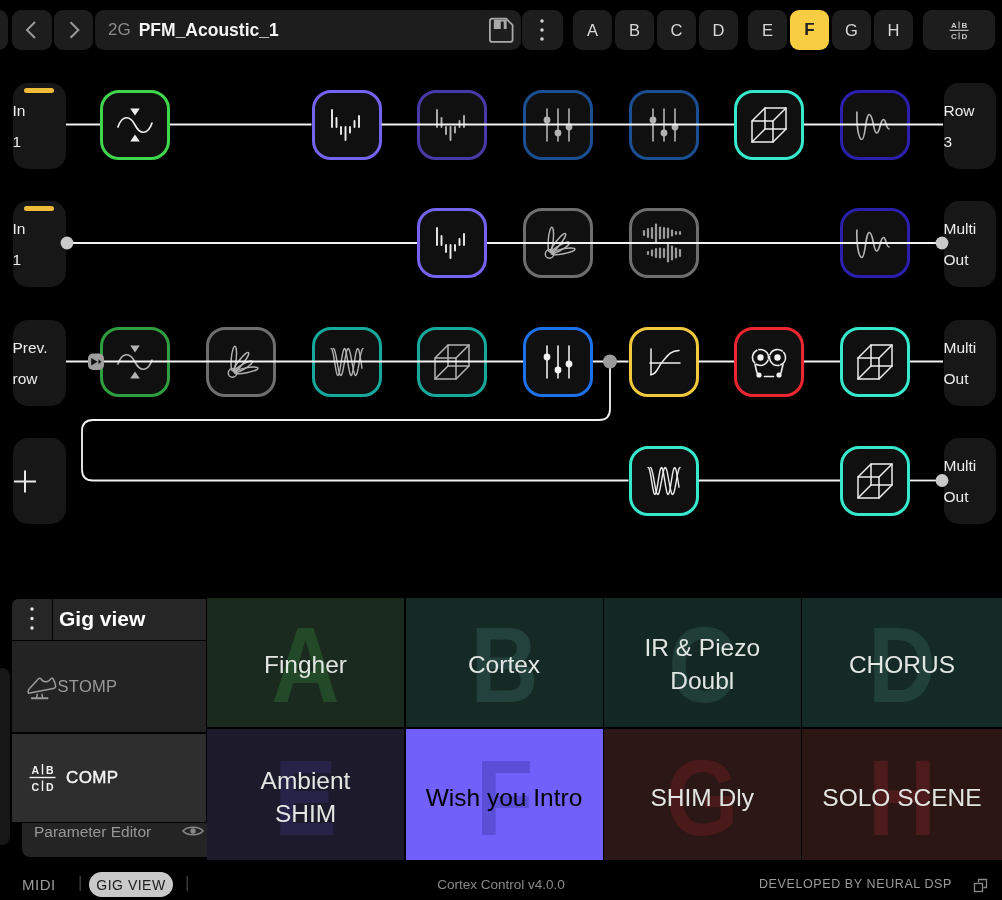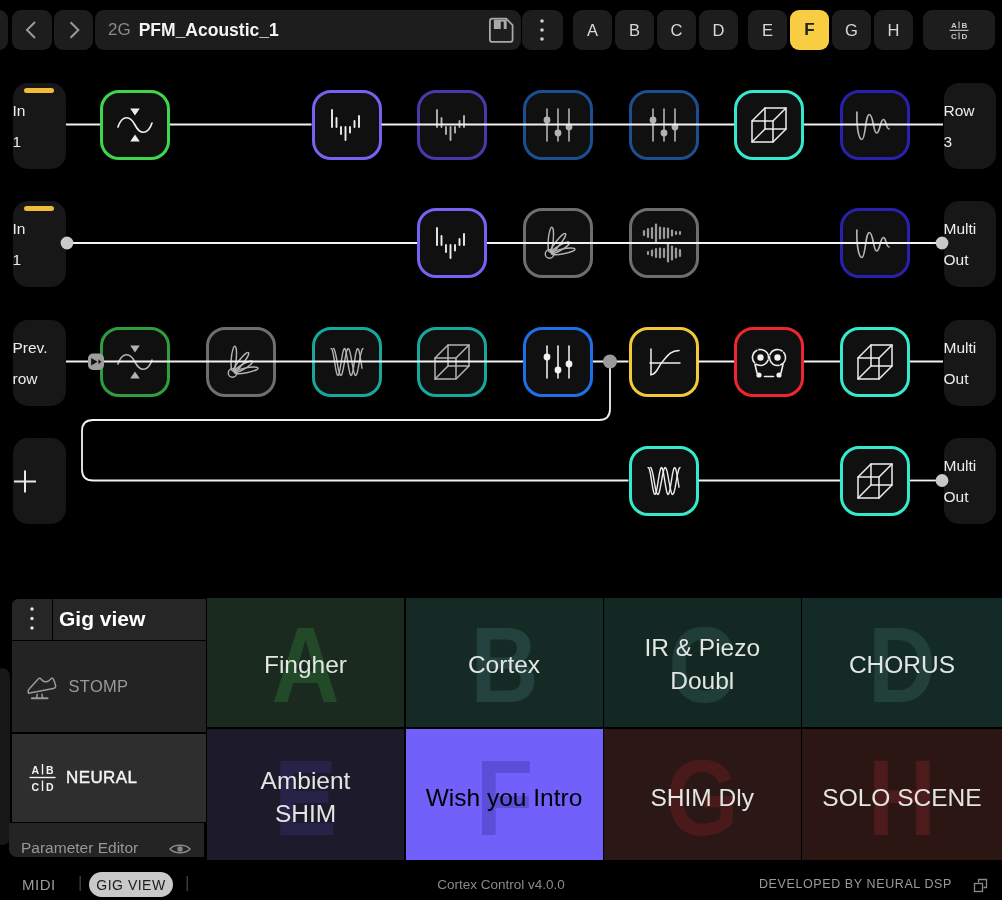--- a/index.html
+++ b/index.html
@@ -360,37 +360,37 @@
       <span style="color:#fff;font-weight:bold;font-size:21px;margin-left:6px">Gig view</span>
     </div>
 <div class="cell" style="left:11.5px;top:641px;width:194.5px;height:91px;background:#232323;display:flex;align-items:center">
       <span style="margin-left:15px;display:inline-flex">
         <svg width="31" height="27" viewBox="0 0 31 27" fill="none" stroke="#9a9a9a" stroke-width="1.5" stroke-linejoin="round" stroke-linecap="round">
           <path d="M 1.5 20.2 C 0.7 18.4, 1.1 17.0, 2.6 15.4 L 11.5 5.8 C 12.1 5.1, 13.1 5.0, 13.6 5.6 L 14.8 7.0 C 16.6 9.3, 20.1 9.4, 22.1 7.5 L 24.3 5.5 C 24.9 4.9, 25.8 5.0, 26.2 5.9 C 27.2 7.9, 28.3 10.8, 28.6 12.9 C 28.8 14.3, 27.9 15.2, 26.4 15.5 L 1.5 20.2 Z"></path>
           <path d="M 10.2 21.3 L 9.7 24.3 M 15.0 21.3 L 15.5 24.3"></path>
           <line x1="4.8" y1="25.3" x2="20.5" y2="25.3" stroke-width="2"></line>
         </svg>
       </span>
-      <span style="color:#9a9a9a;font-size:16.5px;letter-spacing:0.3px;margin-left:11px">STOMP</span>
+      <span style="color:#9a9a9a;font-size:16.5px;letter-spacing:0.3px;margin-left:0">STOMP</span>
     </div>
 <div class="cell" style="left:11.5px;top:733.5px;width:194.5px;height:88px;background:#2e2e2e;display:flex;align-items:center">
       <span style="margin-left:17px;display:inline-flex">
         <svg width="27" height="29" viewBox="0 0 27 29" fill="#f2f2f2" font-family="Liberation Sans, sans-serif" font-size="10.5" font-weight="bold" text-anchor="middle">
           <text x="6.2" y="10.5">A</text>
           <text x="20.8" y="10.5">B</text>
           <text x="6.2" y="28">C</text>
           <text x="20.8" y="28">D</text>
           <rect x="12.8" y="1" width="1.4" height="10.5"></rect>
           <rect x="12.8" y="17.5" width="1.4" height="10.5"></rect>
           <rect x="0.5" y="13.8" width="26" height="1.4"></rect>
         </svg>
       </span>
-      <span style="color:#f5f5f5;font-size:17px;letter-spacing:0.4px;margin-left:10.5px;-webkit-text-stroke:0.4px #f5f5f5">NEURAL</span>
-    </div>
-<div class="cell" style="left:9px;top:823px;width:194.5px;height:34px;background:#242424;border-radius:0 0 0 8px;display:flex;align-items:flex-end">
+      <span style="color:#f5f5f5;font-size:17px;letter-spacing:0.4px;margin-left:10.5px;-webkit-text-stroke:0.4px #f5f5f5">COMP</span>
+    </div>
+<div class="cell" style="left:22px;top:823px;width:194.5px;height:34px;background:#242424;border-radius:0 0 0 8px;display:flex;align-items:flex-start">
       <span style="color:#979797;font-size:15.5px;margin-left:12px">Parameter Editor</span>
       <span style="margin-left:auto;margin-right:12px;display:inline-flex">
         <svg width="24" height="16" viewBox="0 0 24 16" fill="none">
           <path d="M 2 8 C 6 3, 18 3, 22 8 C 18 13, 6 13, 2 8 Z" stroke="#878787" stroke-width="1.5"></path>
           <circle cx="12" cy="8" r="2.7" fill="#878787"></circle>
         </svg>
       </span>
     </div>
 <div class="scene" style="left:207px;top:598px;width:197px;height:128.5px;background:#1b2a1e">
       <div class="bigL" style="color:#224a28">A</div>

